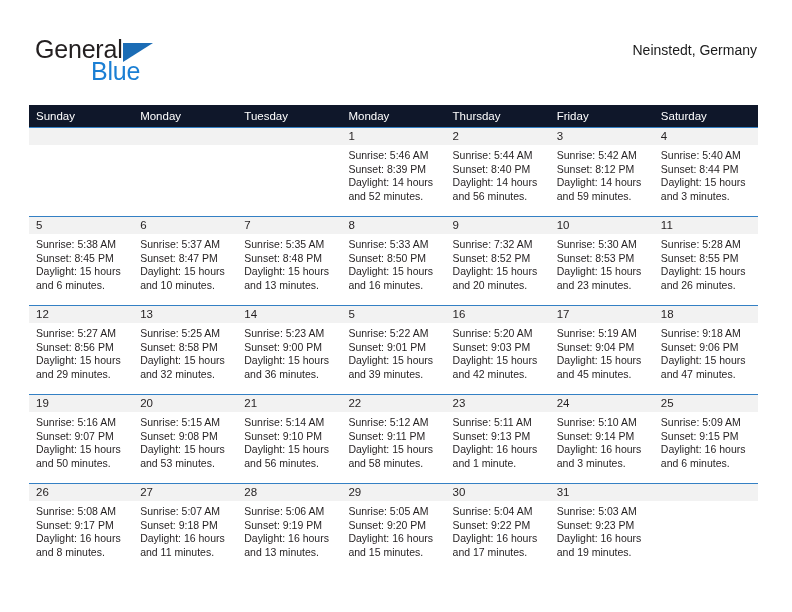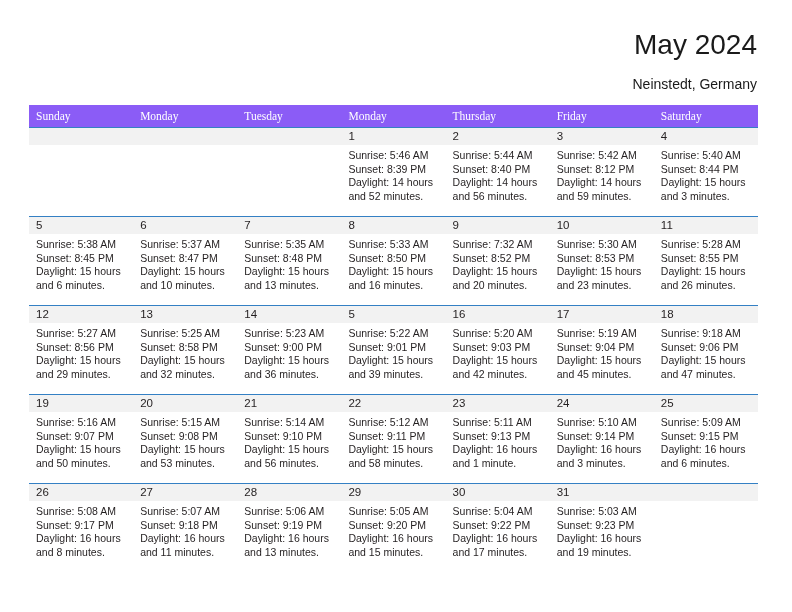--- a/index.html
+++ b/index.html
@@ -87,29 +87,28 @@
   
   .calendar {
     position: absolute;
     left: 29px;
     top: 105px;
     width: 729px;
     border-collapse: collapse;
     table-layout: fixed;
   }
   .calendar th {
-    background: #8b5cf6;
+    background: #0f172a;
     color: #ffffff;
     font-size: 11.5px;
     font-weight: normal;
     text-align: left;
     padding: 5px 0 5px 7px;
     height: 12px;
     border: none;
-    font-family: Liberation Serif, serif;
   }
   .calendar td {
     vertical-align: top;
     padding: 0;
     border: none;
     border-top: 1px solid #3480c4;
     width: 104.1px;
   }
   tr.week-row td {
     height: 88px;
@@ -144,23 +143,27 @@
     white-space: nowrap;
   }
 </style>
 </head>
 <body>
 
 <div class="page">
 
   <div class="top-bar">
 
+    <div class="brand">
+      <span class="brand-general">General</span>
+      <span class="brand-triangle"></span>
+      <span class="brand-blue">Blue</span>
+    </div>
 
     <div class="title-block">
-      <div class="cal-title">May 2024</div>
       <div class="cal-subtitle">Neinstedt, Germany</div>
     </div>
 
   </div>
 
   <table class="calendar">
     <thead>
       <tr>
         <th>Sunday</th>
         <th>Monday</th>

